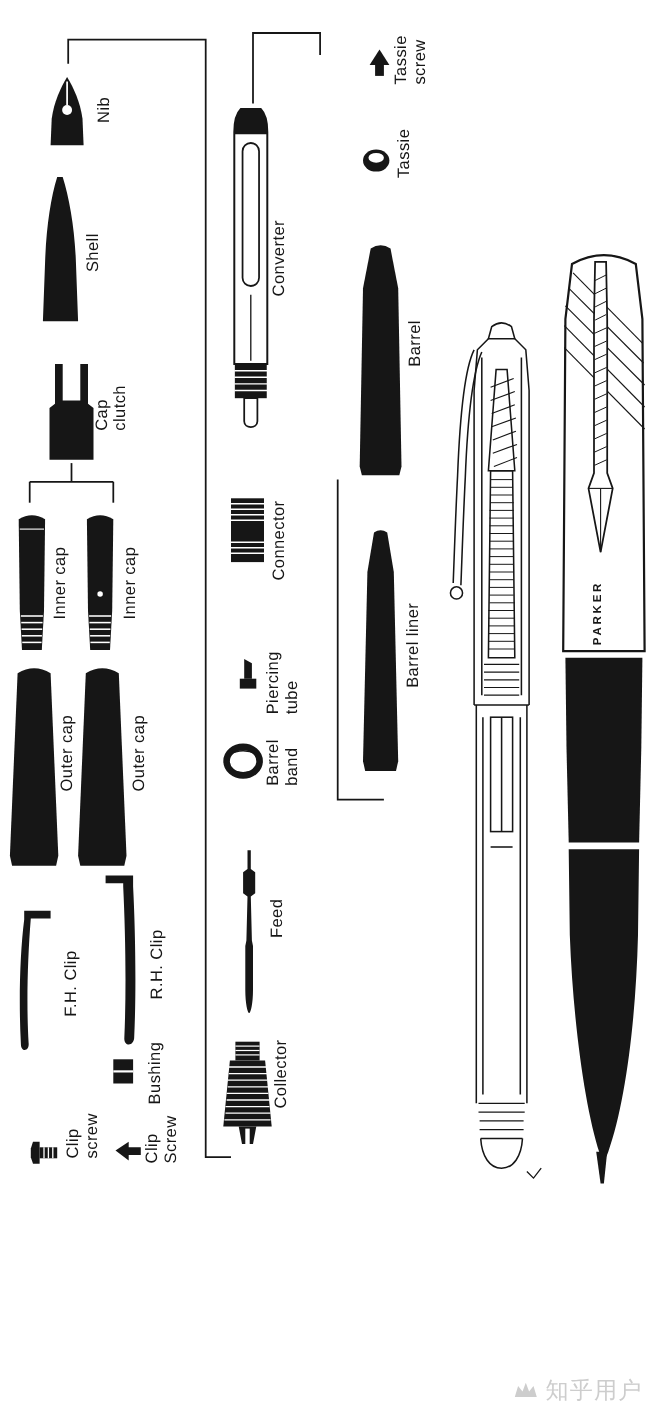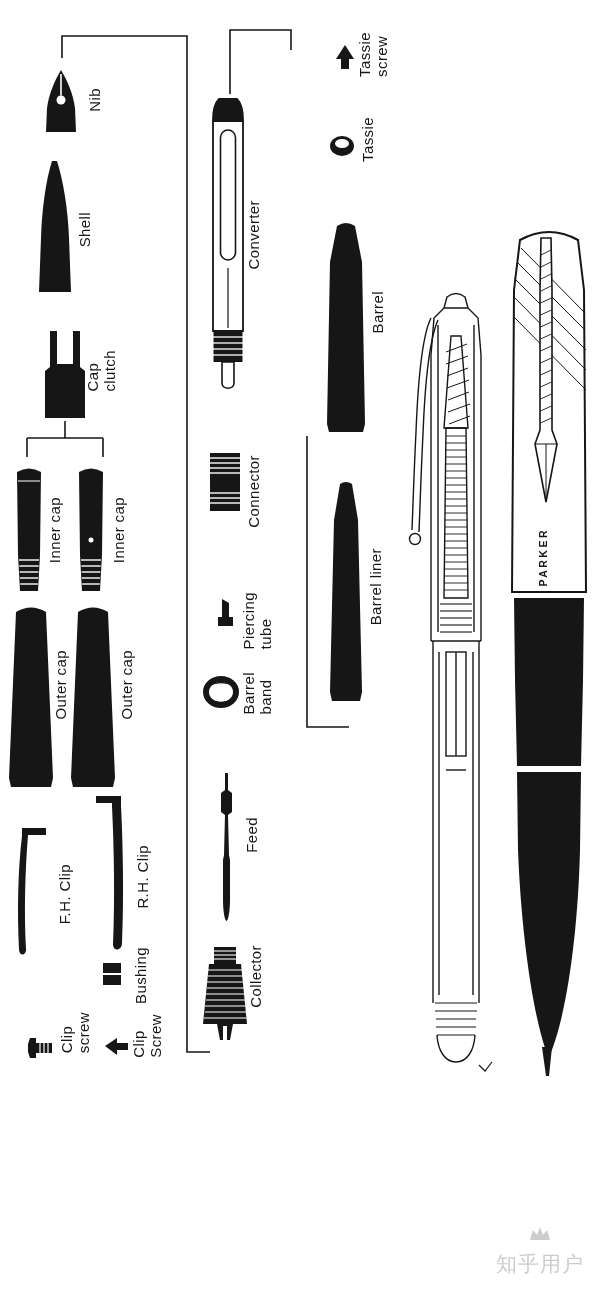--- a/index.html
+++ b/index.html
@@ -19,21 +19,21 @@
   .brand{
     font-size:10.5px;
     letter-spacing:2.5px;
     line-height:12px;
     color:#161616;
     font-weight:600;
   }
   .watermark{
     position:absolute;right:16px;bottom:12px;
     display:flex;align-items:center;gap:6px;
-    color:#cdcdcd;font-size:21px;letter-spacing:1px;flex-direction:column;
+    color:#cdcdcd;font-size:21px;letter-spacing:1px;
   }
 </style>
 </head>
 <body>
 
 <div id="page">
 
   <svg id="art" width="600" height="1290" viewBox="0 0 600 1290">
 
     <g stroke="#161616" stroke-width="1.6" fill="none">

